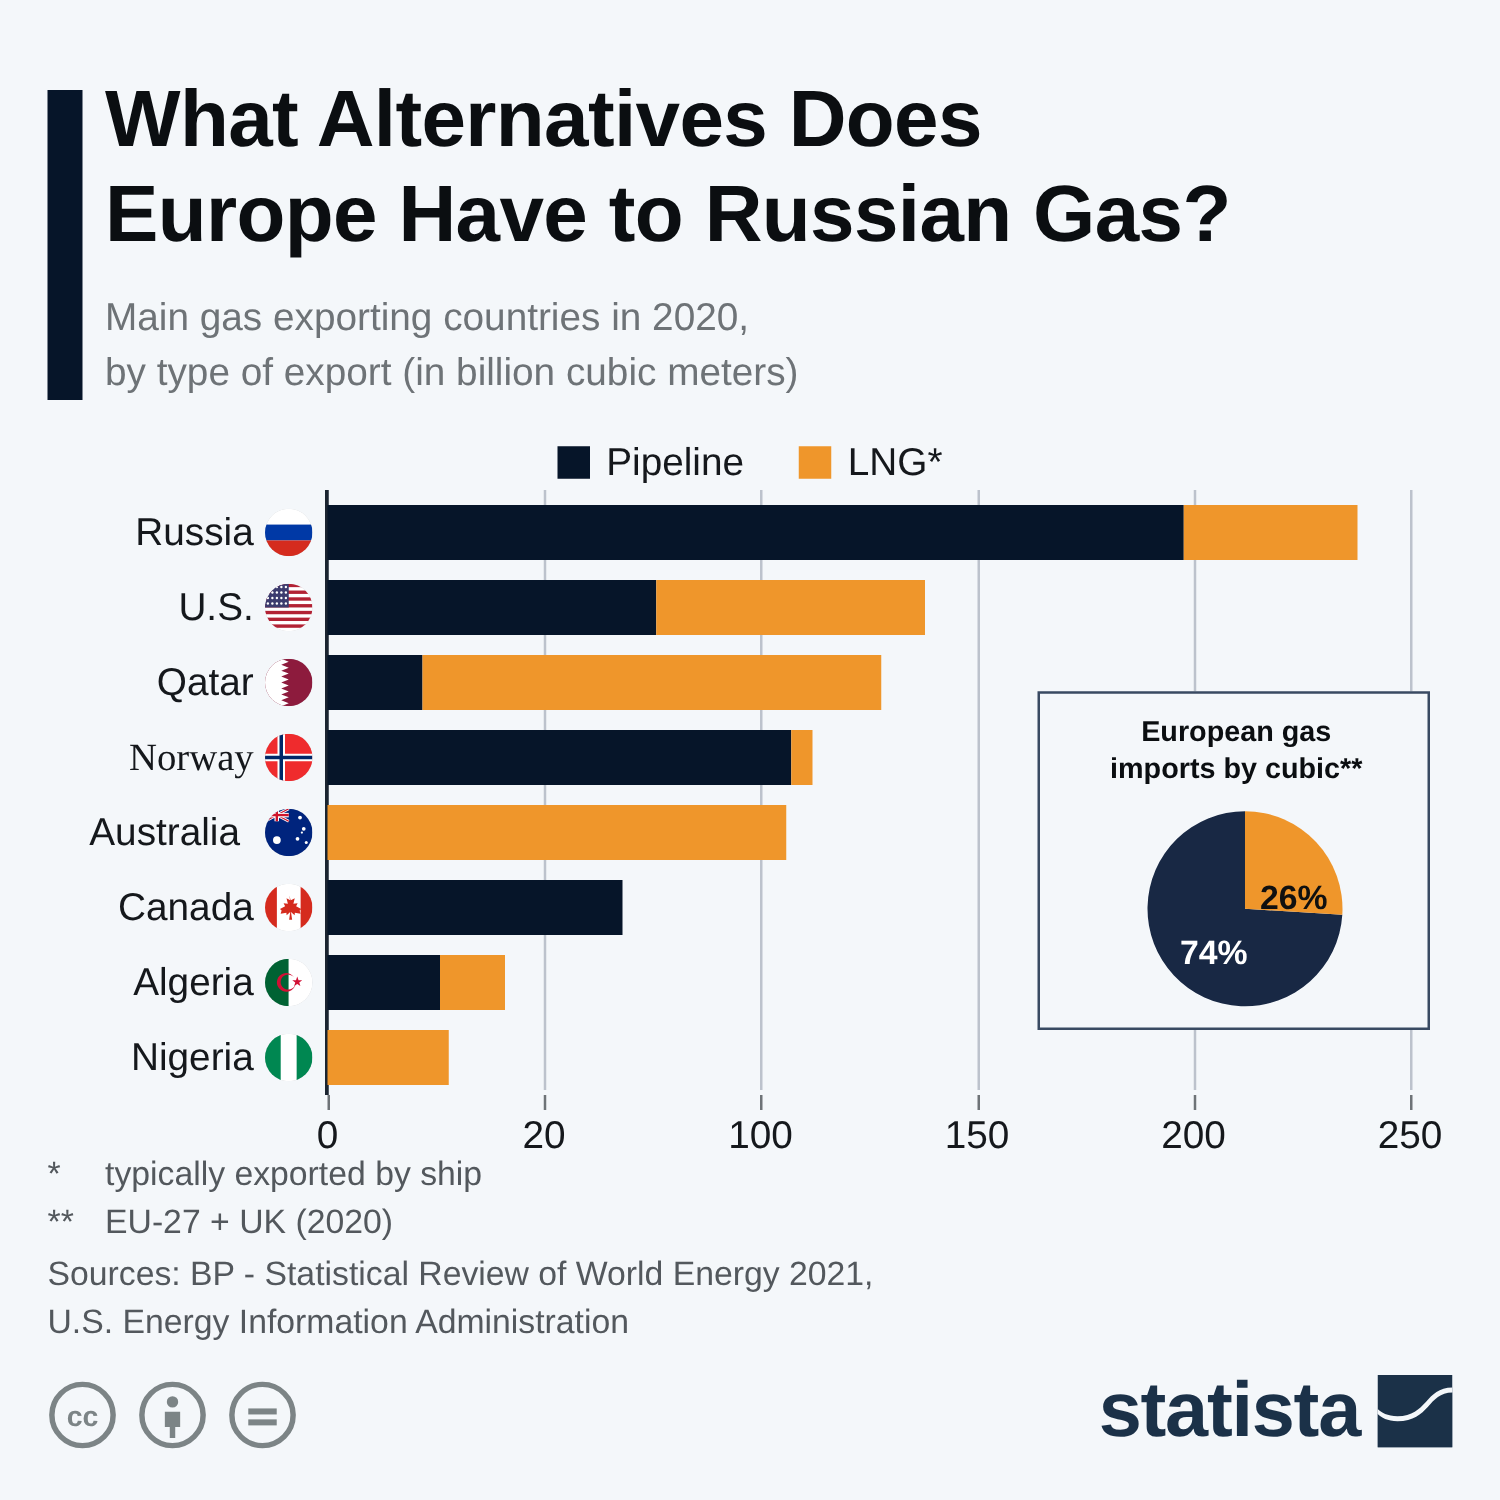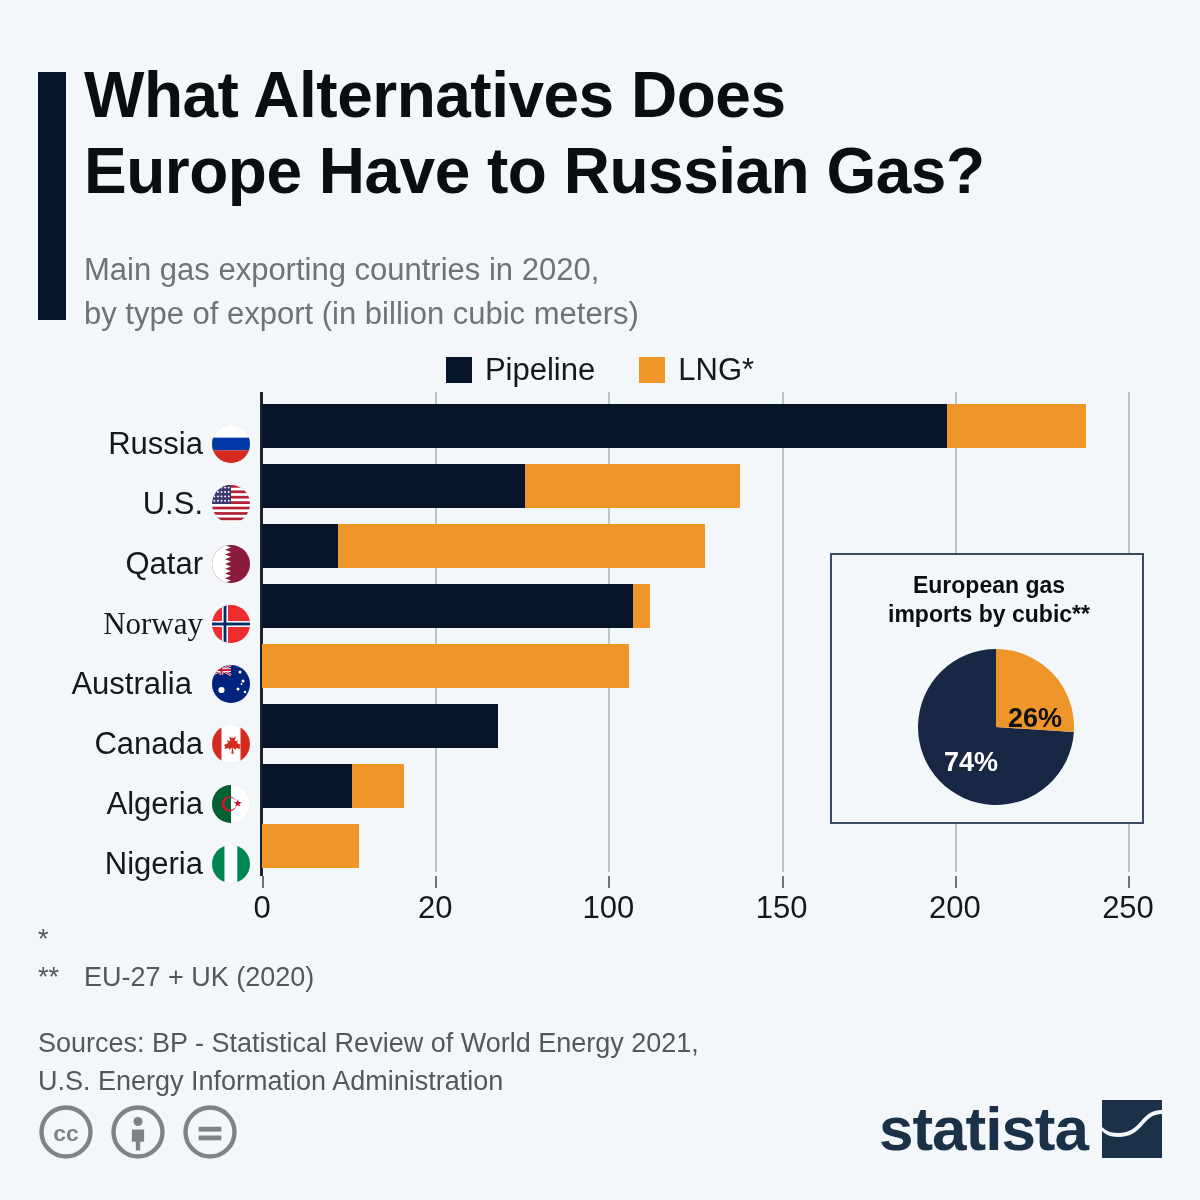--- a/index.html
+++ b/index.html
@@ -42,21 +42,20 @@
   }
   #subtitle {
     position: absolute;
     left: 84px; top: 232px;
     width: 1060px;
     font-size: 31px;
     font-weight: normal;
     line-height: 1.42;
     color: #6e7377;
     white-space: pre-line;
-    margin-top: 16px;
   }
 
   
   #legend {
     position: absolute;
     left: 0; top: 352px;
     width: 1200px;
     display: flex;
     justify-content: center;
     align-items: center;
@@ -114,21 +113,20 @@
   
   .cat-label {
     position: absolute;
     right: 0;
     width: 200px;
     height: 44px;
     display: flex;
     align-items: center;
     justify-content: flex-end;
     gap: 9px;
-    margin-top: 18px;
   }
   .cat-name {
     font-size: 31px;
     color: #15181c;
     white-space: nowrap;
   }
   .flag {
     width: 38px; height: 38px;
     border-radius: 50%;
     overflow: hidden;
@@ -197,21 +195,20 @@
   .fn-line { display: flex; gap: 0; }
   .fn-mark { width: 46px; flex: 0 0 auto; }
   #sources {
     position: absolute;
     left: 38px; top: 1000px;
     width: 840px;
     font-size: 27px;
     line-height: 1.42;
     color: #53585d;
     white-space: pre-line;
-    margin-top: 24px;
   }
 
   
   #cc-icons {
     position: absolute;
     left: 38px; top: 1104px;
     display: flex;
     gap: 16px;
   }
   .cc-icon { width: 56px; height: 56px; display: block; }
@@ -317,20 +314,21 @@
       <path id="pie-slice-lng" fill="#ef962b" d="M 80 80 L 80 2 A 78 78 0 0 1 157.8460848174052 84.89766052328645 Z"></path>
     </svg>
     <span class="pie-pct" style="left:92px; top:56px; color:#101010;">26%</span>
     <span class="pie-pct" style="left:28px; top:100px; color:#ffffff;">74%</span>
   </div>
 </div>
 
 <div id="footnotes">
   <div class="fn-line">
     <span class="fn-mark">*</span>
+    <span>typically exported by ship</span>
   </div>
   <div class="fn-line">
     <span class="fn-mark">**</span>
     <span>EU-27 + UK (2020)</span>
   </div>
 </div>
 <div id="sources">Sources: BP - Statistical Review of World Energy 2021,
 U.S. Energy Information Administration</div>
 
 <div id="cc-icons">

